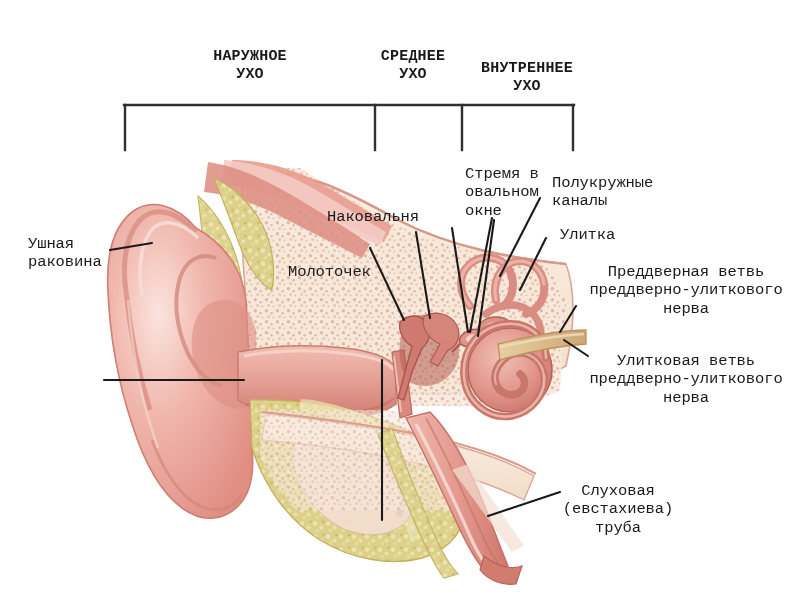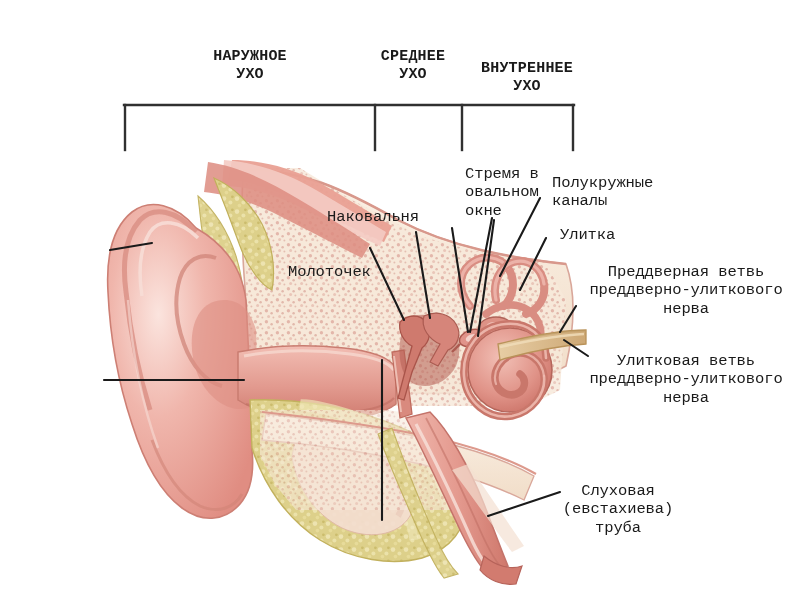--- a/index.html
+++ b/index.html
@@ -287,20 +287,22 @@
 
   <div class="label bracket-label" style="left:178px; top:48px; width:144px;">НАРУЖНОЕ
 УХО</div>
 
   <div class="label bracket-label" style="left:357px; top:48px; width:112px;">СРЕДНЕЕ
 УХО</div>
 
   <div class="label bracket-label" style="left:462px; top:60px; width:130px;">ВНУТРЕННЕЕ
 УХО</div>
 
+  <div class="label lbl-left" style="left:28px; top:235px;">Ушная
+раковина</div>
 
 
   <div class="label lbl-left" style="left:288px; top:232px;margin-top:31px;">Молоточек</div>
 
   <div class="label lbl-left" style="left:327px; top:208px;">Наковальня</div>
 
   <div class="label lbl-left" style="left:432px; top:165px;margin-left:33px;">Стремя в
 овальном
 окне</div>
 

